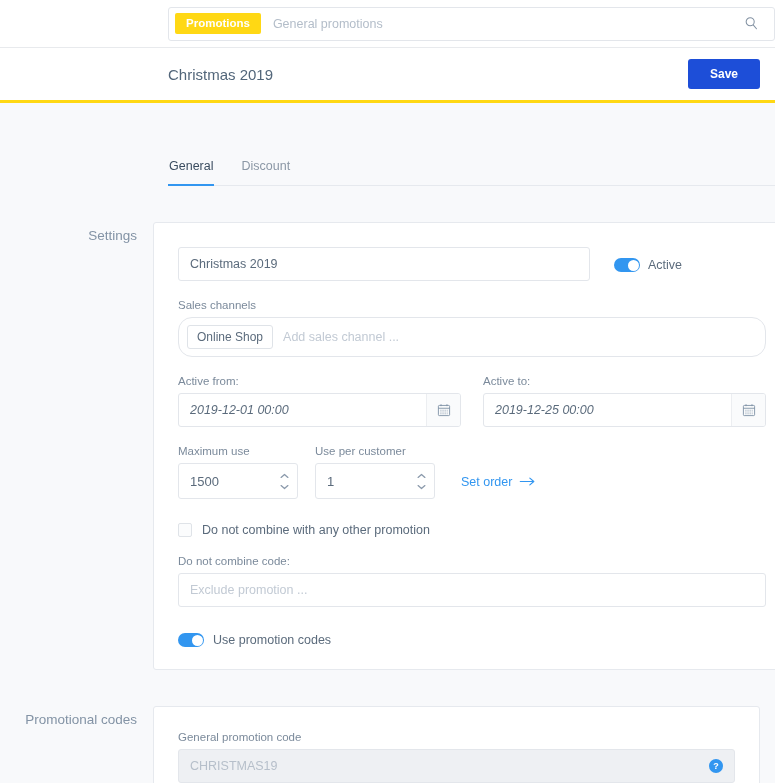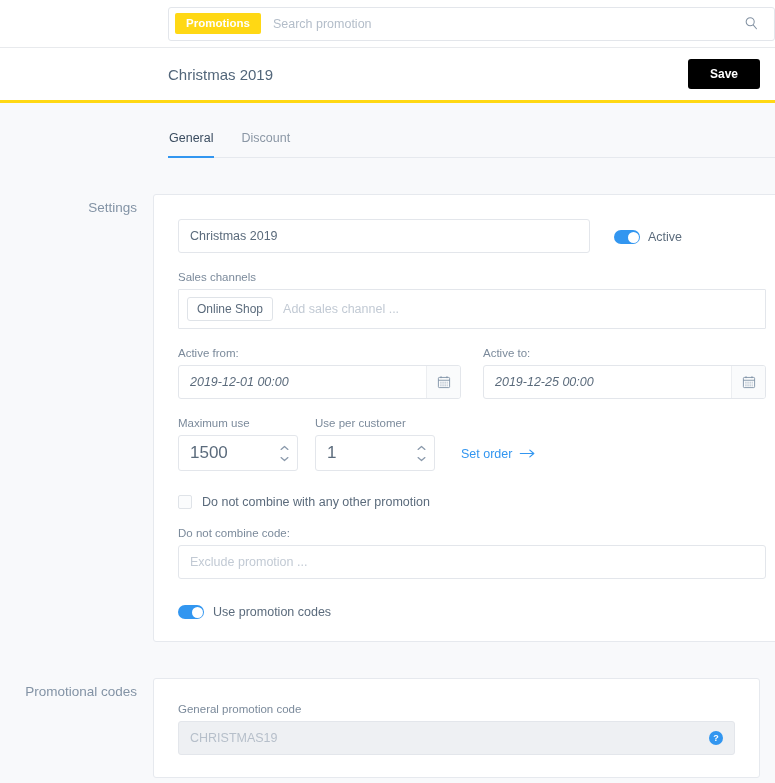--- a/index.html
+++ b/index.html
@@ -70,37 +70,37 @@
     align-items: center;
     padding: 0 15px 0 168px;
     justify-content: space-between;
   }
   .page-title {
     font-size: 15px;
     color: #52667a;
     font-weight: normal;
   }
   .save-button {
-    background: #000000;
+    background: #1d4ed8;
     color: #ffffff;
     border: none;
     border-radius: 3px;
     font-family: inherit;
     font-size: 12px;
     font-weight: bold;
     padding: 9px 22px;
     cursor: pointer;
     line-height: 1;
   }
 
   
   .tabs-zone {
     background: #f8f9fb;
     padding-left: 168px;
-    padding-top: 20px;
+    padding-top: 48px;
   }
   .tabs {
     display: flex;
     gap: 26px;
     border-bottom: 1px solid #e6e9ee;
     padding-right: 15px;
   }
   .tab {
     font-size: 12.5px;
     color: #8b97a5;
@@ -180,21 +180,21 @@
     padding-bottom: 9px;
   }
 
   .block { margin-top: 18px; }
 
   
   .chip-input {
     width: 100%;
     min-height: 36px;
     border: 1px solid #e3e6eb;
-    border-radius: 1px;
+    border-radius: 14px;
     background: #fff;
     display: flex;
     align-items: center;
     padding: 7px 8px;
     gap: 10px;
   }
   .chip {
     border: 1px solid #dfe3e8;
     border-radius: 3px;
     padding: 4px 9px;
@@ -255,21 +255,21 @@
   .stepper {
     width: 100%;
     height: 36px;
     border: 1px solid #e3e6eb;
     border-radius: 3px;
     background: #fff;
     display: flex;
     align-items: center;
     padding: 0 8px 0 11px;
   }
-  .stepper-val { flex: 1; font-size: 17px; color: #5b6b7c; }
+  .stepper-val { flex: 1; font-size: 13px; color: #5b6b7c; }
   .stepper-arrows {
     display: flex;
     flex-direction: column;
     gap: 5px;
     align-items: center;
     justify-content: center;
   }
   .arrow { cursor: pointer; line-height: 0; }
 
   .set-order {
@@ -337,21 +337,21 @@
     justify-content: center;
     flex-shrink: 0;
   }
 </style>
 </head>
 <body>
 
 <div class="searchbar-zone">
   <div class="searchbox">
     <span class="search-chip">Promotions</span>
-    <span class="search-placeholder">Search promotion</span>
+    <span class="search-placeholder">General promotions</span>
     <span class="search-icon-wrap">
       <svg width="15" height="15" viewBox="0 0 16 16" fill="none" stroke="#8190a1" stroke-width="1.1">
         <circle cx="6.6" cy="6.2" r="4.3"></circle>
         <line x1="9.8" y1="9.5" x2="13.3" y2="13.6" stroke-linecap="round"></line>
       </svg>
     </span>
   </div>
 </div>
 
 <div class="page-header">

